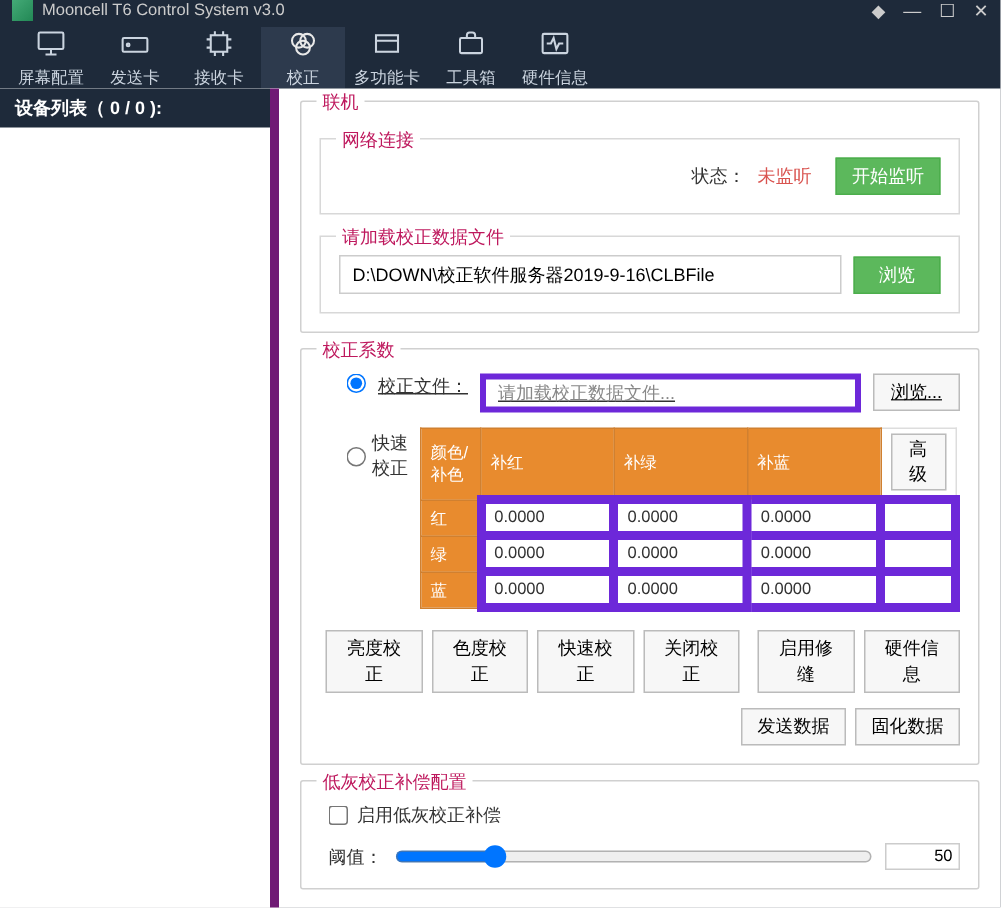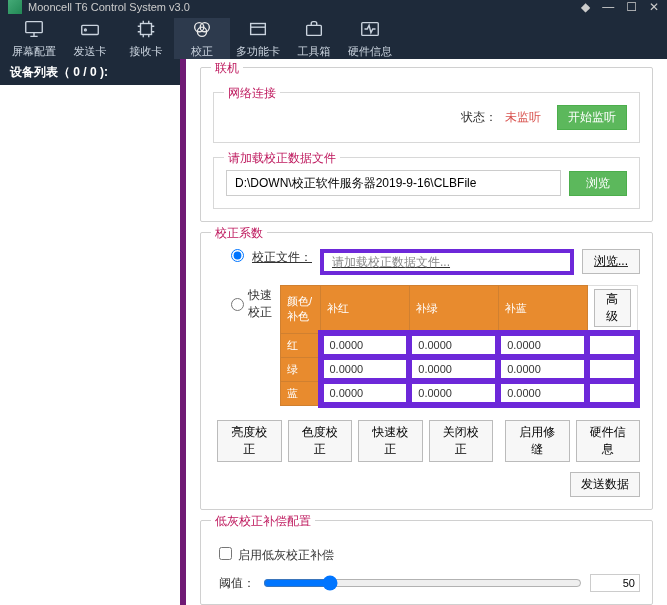--- a/index.html
+++ b/index.html
@@ -32,21 +32,21 @@
 .radio { width: 13px; height: 13px; }
 .loadrow { display: flex; align-items: flex-start; gap: 8px; margin: 6px 0 10px 18px; text-decoration: underline; }
 .loadbox { flex: 1; border: 4px solid #6d28d9; padding: 4px 8px; color: #888; height: 26px; display: flex; align-items: center; }
 table.comp { border-collapse: collapse; margin-left: 60px; width: 360px; }
 table.comp th { background: #e88b2e; color: #fff; font-weight: normal; padding: 3px 6px; font-size: 11px; text-align: left; border: 1px solid #d08030; }
 table.comp th.rowh { width: 40px; }
 table.comp td { border: 6px solid #6d28d9; padding: 3px 6px; font-size: 11px; }
 .btnrow { display: flex; gap: 6px; margin-top: 12px; margin-left: 4px; }
 .btnrow .spacer { flex: 1; }
 .btnrow2 { display: flex; justify-content: flex-end; gap: 6px; margin-top: 10px; }
-.chk-row { display: flex; gap: 6px; margin: 16px 0 10px 6px; }
+.chk-row { display: flex; align-items: center; gap: 6px; margin: 4px 0 10px 6px; }
 .slider-row { display: flex; align-items: center; gap: 8px; margin-left: 6px; justify-content: space-between; }
 .slider { flex: 1; }
 .numbox { width: 50px; border: 1px solid #ccc; padding: 2px 4px; font-size: 11px; text-align: right; }
 .statusbar { height: 22px; background: #1e2a3a; color: #d0d0d0; font-size: 11px; display: flex; align-items: center; padding: 0 10px; }
 .adv-cell { text-align: center; }
 .quickrow { display: flex; align-items: flex-start; margin-top: 4px; }
 .quickrow .rlabel { width: 60px; display: flex; align-items: center; gap: 4px; padding-top: 2px; }
 input[type=checkbox].chk { width: 13px; height: 13px; }
 </style>
 </head>
@@ -202,20 +202,21 @@
           <button class="btn">亮度校正</button>
           <button class="btn">色度校正</button>
           <button class="btn">快速校正</button>
           <button class="btn">关闭校正</button>
           <div class="spacer"></div>
           <button class="btn">启用修缝</button>
           <button class="btn">硬件信息</button>
         </div>
         <div class="btnrow2">
           <button class="btn">发送数据</button>
+          <button class="btn">固化数据</button>
         </div>
       </div>
 
       <div class="group">
         <span class="group-title">低灰校正补偿配置</span>
         <div class="chk-row">
           <input type="checkbox" class="chk" style="">
           <span>启用低灰校正补偿</span>
         </div>
         <div class="slider-row">

